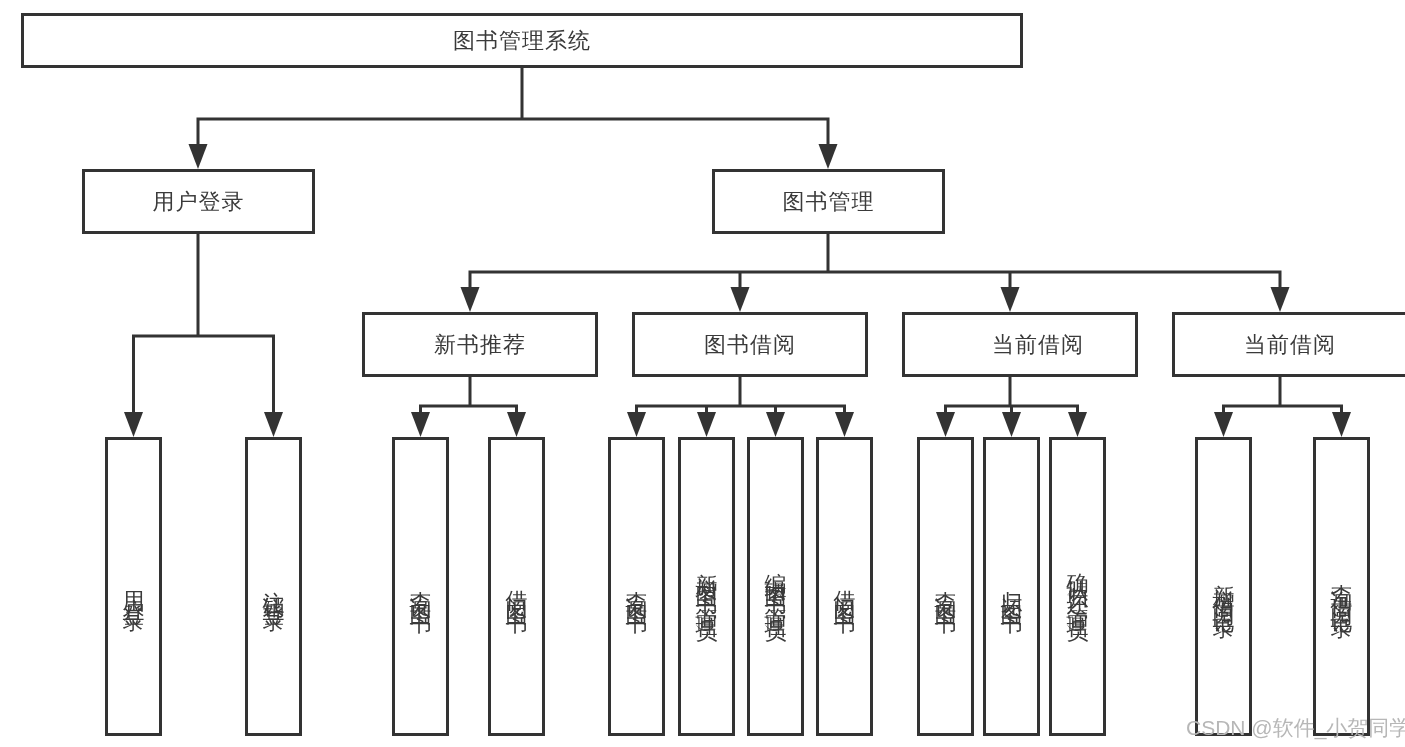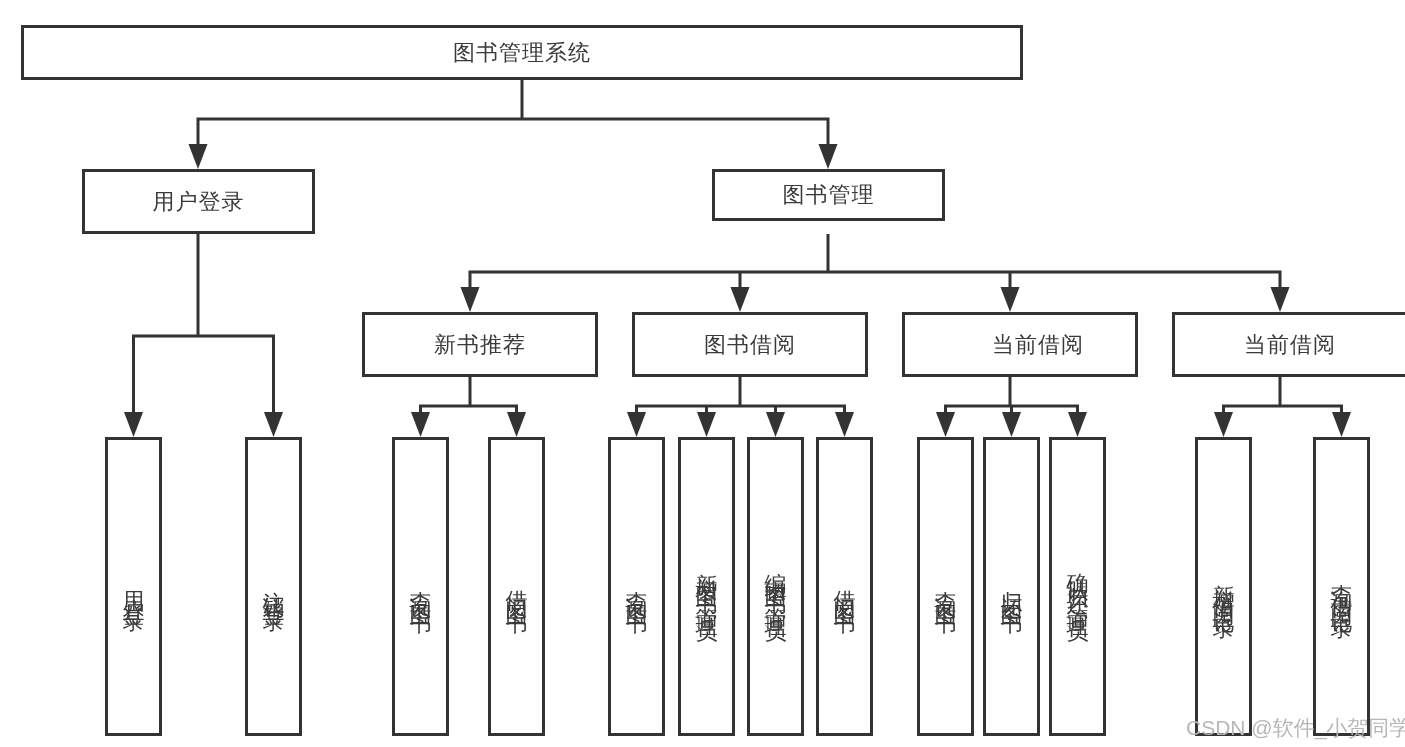--- a/index.html
+++ b/index.html
@@ -27,23 +27,23 @@
     background: #ffffff;
     border: 3px solid #333333;
     color: #3a3a3a;
     display: flex;
     align-items: center;
     justify-content: center;
     z-index: 2;
     font-size: 22px;
     letter-spacing: 1px;
   }
-  .root-box   { left: 21px;  top: 13px;  width: 1002px; height: 55px; margin-top: 12px; }
+  .root-box   { left: 21px;  top: 13px;  width: 1002px; height: 55px; }
   .lvl2-login { left: 82px;  top: 169px; width: 233px;  height: 65px; }
-  .lvl2-mgmt  { left: 712px; top: 169px; width: 233px;  height: 52px; }
+  .lvl2-mgmt  { left: 712px; top: 169px; width: 233px;  height: 65px; }
   .lvl3       { top: 312px; width: 236px; height: 65px; }
   .lvl3-rec   { left: 362px;  }
   .lvl3-bor   { left: 632px;  }
   .lvl3-cur   { left: 902px; padding-left: 36px;  }
   .lvl3-log   { left: 1172px; }
   .leaf {
     top: 437px;
     width: 57px;
     height: 299px;
   }

